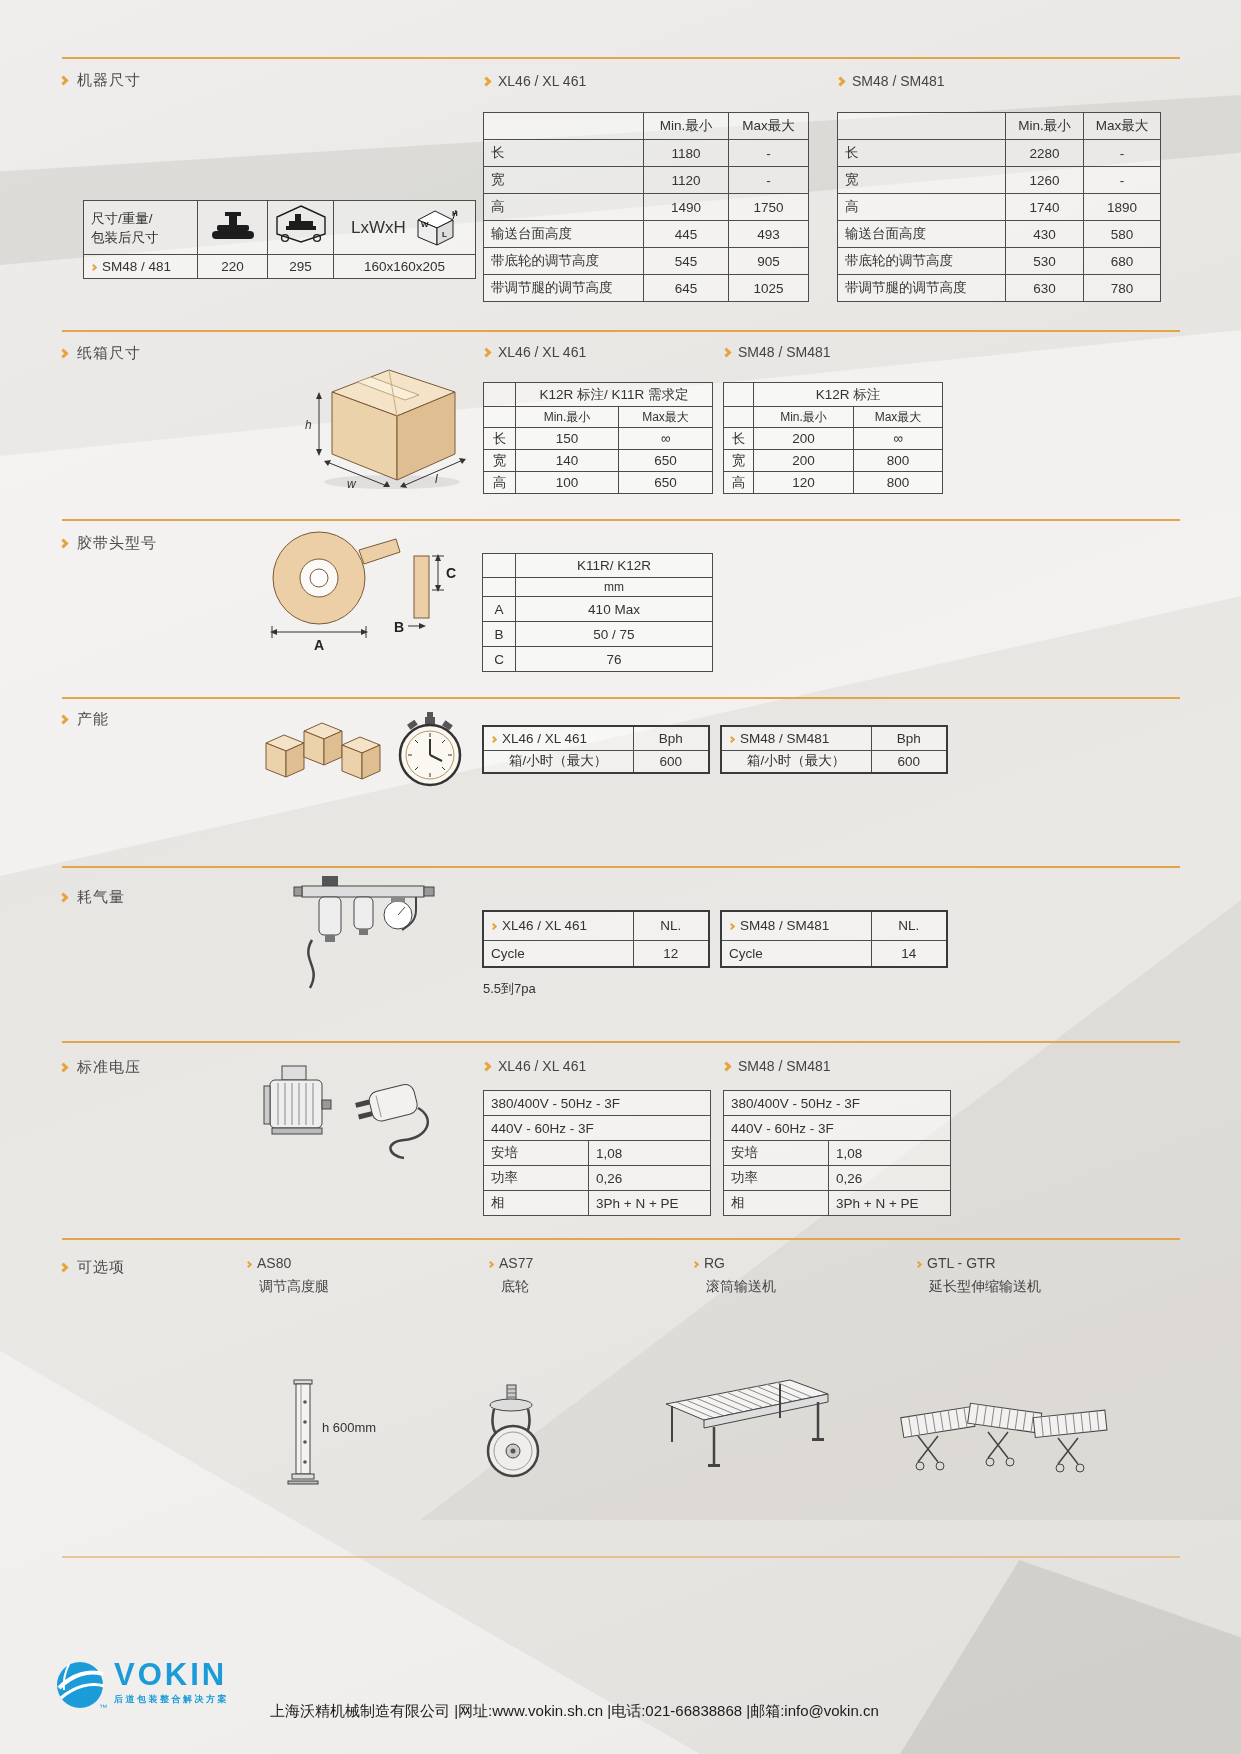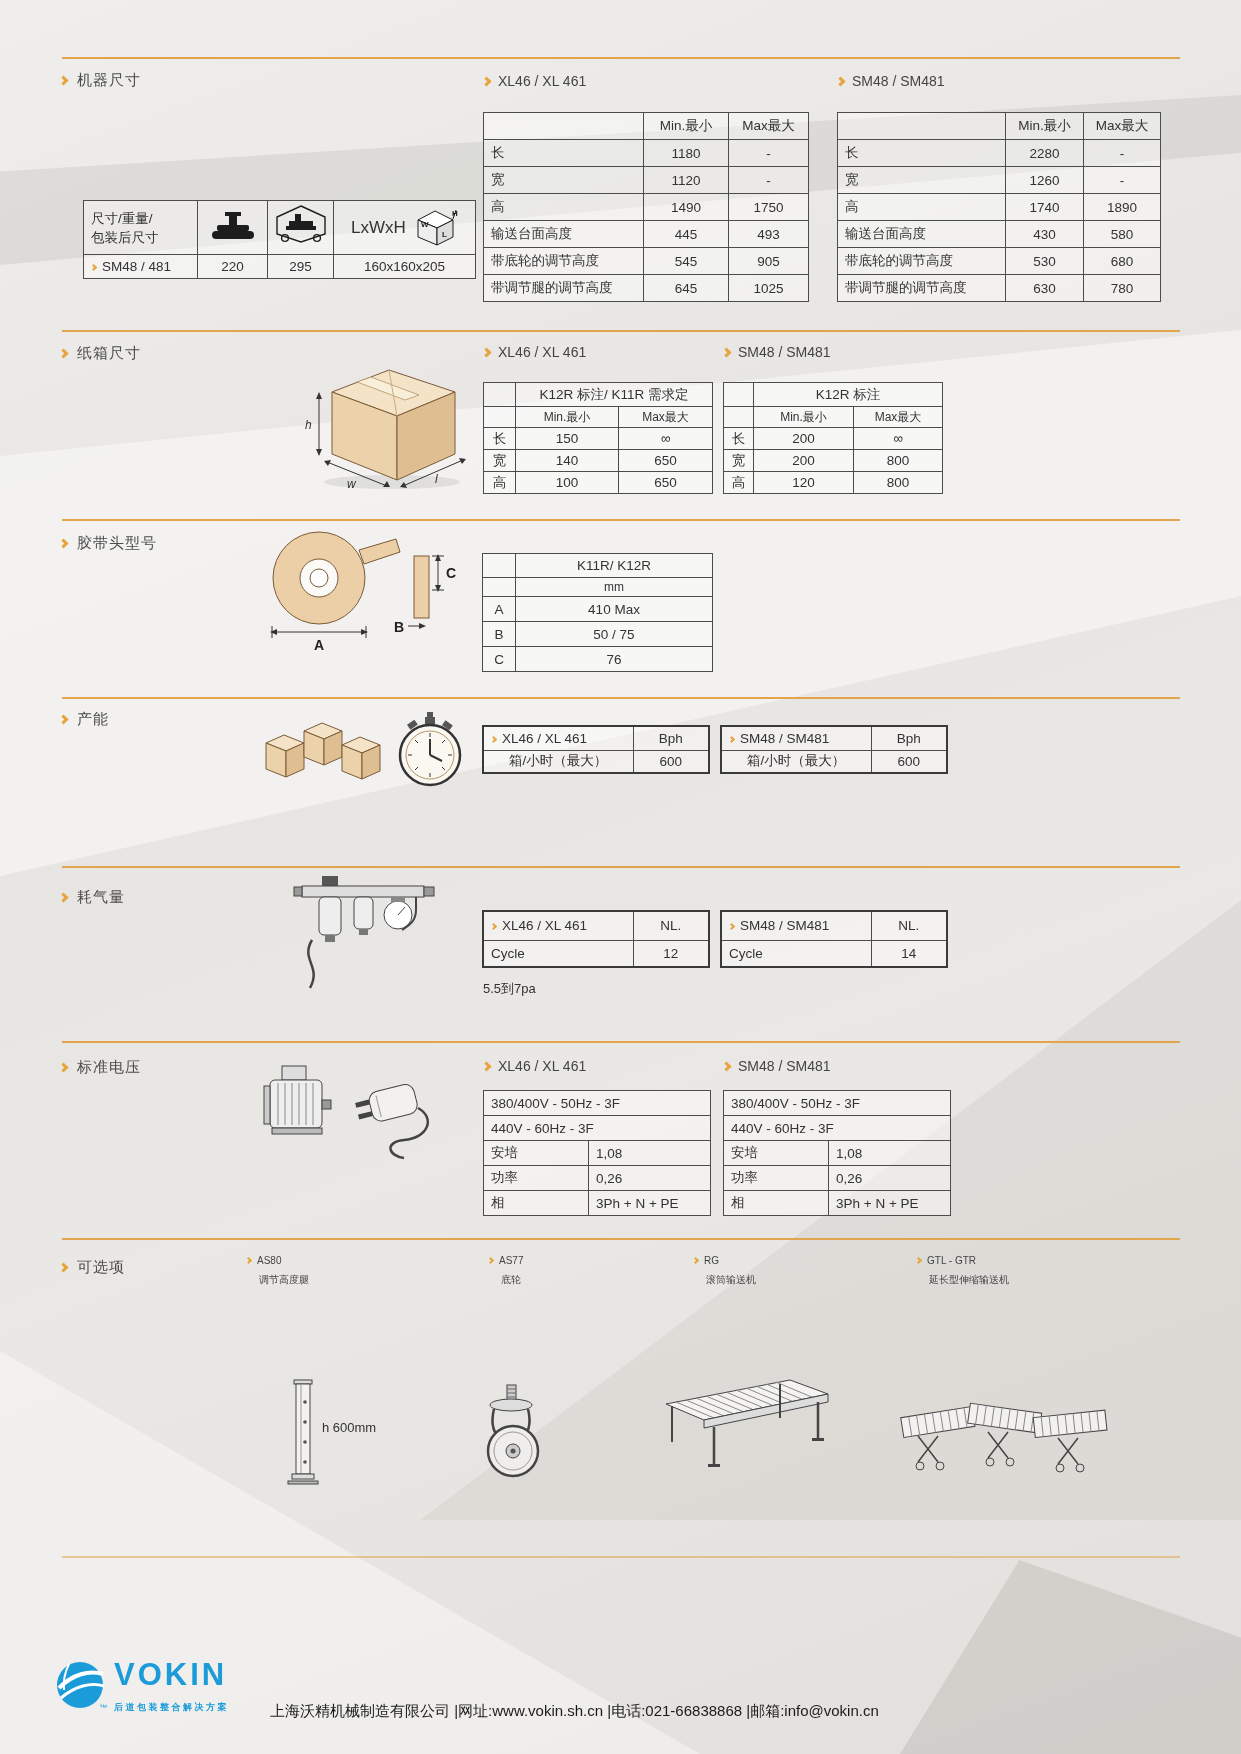--- a/index.html
+++ b/index.html
@@ -15,27 +15,27 @@
   .chev{display:inline-block;width:7px;height:7px;border-top:3px solid #e8a33d;border-right:3px solid #e8a33d;transform:rotate(45deg);flex:none}
   .chev.sm{width:5px;height:5px;border-top-width:2.5px;border-right-width:2.5px;margin-right:6px;vertical-align:1px}
   table.tbl{position:absolute;border-collapse:collapse;table-layout:fixed;z-index:2;background:rgba(255,255,255,.42)}
   .tbl td{border:1px solid #4c4c4c;font-size:13.5px;color:#333;padding:1px 7px;vertical-align:middle;overflow:hidden;white-space:nowrap}
   .tbl .c{text-align:center;padding:1px 2px}
   .tbl.thick{border:2px solid #3a3a3a}
   .r24 td{height:24px}.r27 td{height:27px}.r22 td{height:22px}.r21 td{height:21px}
   .r19 td{height:19px}.r25 td{height:25px}.r29 td{height:29px}.r28 td{height:27px}.r23 td{height:23px}
   .hdr td{height:54px}
   .note{position:absolute;z-index:2;font-size:13px;color:#333}
-  .opt{position:absolute;z-index:2;font-size:10px;color:#444}
+  .opt{position:absolute;z-index:2;font-size:14px;color:#444}
   .optname{margin:7px 0 0 13px}
   .ill{position:absolute;z-index:2}
   .footer-contact{position:absolute;left:270px;top:1702px;width:970px;text-align:left;font-size:15px;color:#1b1b1b;z-index:2}
   .logo{position:absolute;left:55px;top:1660px;z-index:2;display:flex;gap:7px;align-items:flex-start}
   .brand{font-size:31px;font-weight:bold;color:#1b9cd8;letter-spacing:3px;line-height:30px}
-  .tagcn{font-size:9px;font-weight:bold;color:#1b9cd8;letter-spacing:2.5px;margin-top:11px}
+  .tagcn{font-size:9px;font-weight:bold;color:#1b9cd8;letter-spacing:2.5px;margin-top:3px}
   .tagen{position:absolute;left:58px;top:1752px;font-size:12px;font-weight:bold;color:#f2a71b;z-index:2;letter-spacing:.5px}
   .twoline{line-height:19px}
   svg text{font-family:"Liberation Sans","DejaVu Sans",sans-serif}
 </style>
 </head>
 <body>
 
 <div class="page">
 
   <div class="shape" style="left:0;top:95px;width:1241px;height:170px;background:rgba(180,178,172,.28);clip-path:polygon(0 45%,100% 0,100% 34%,0 100%)"></div>

